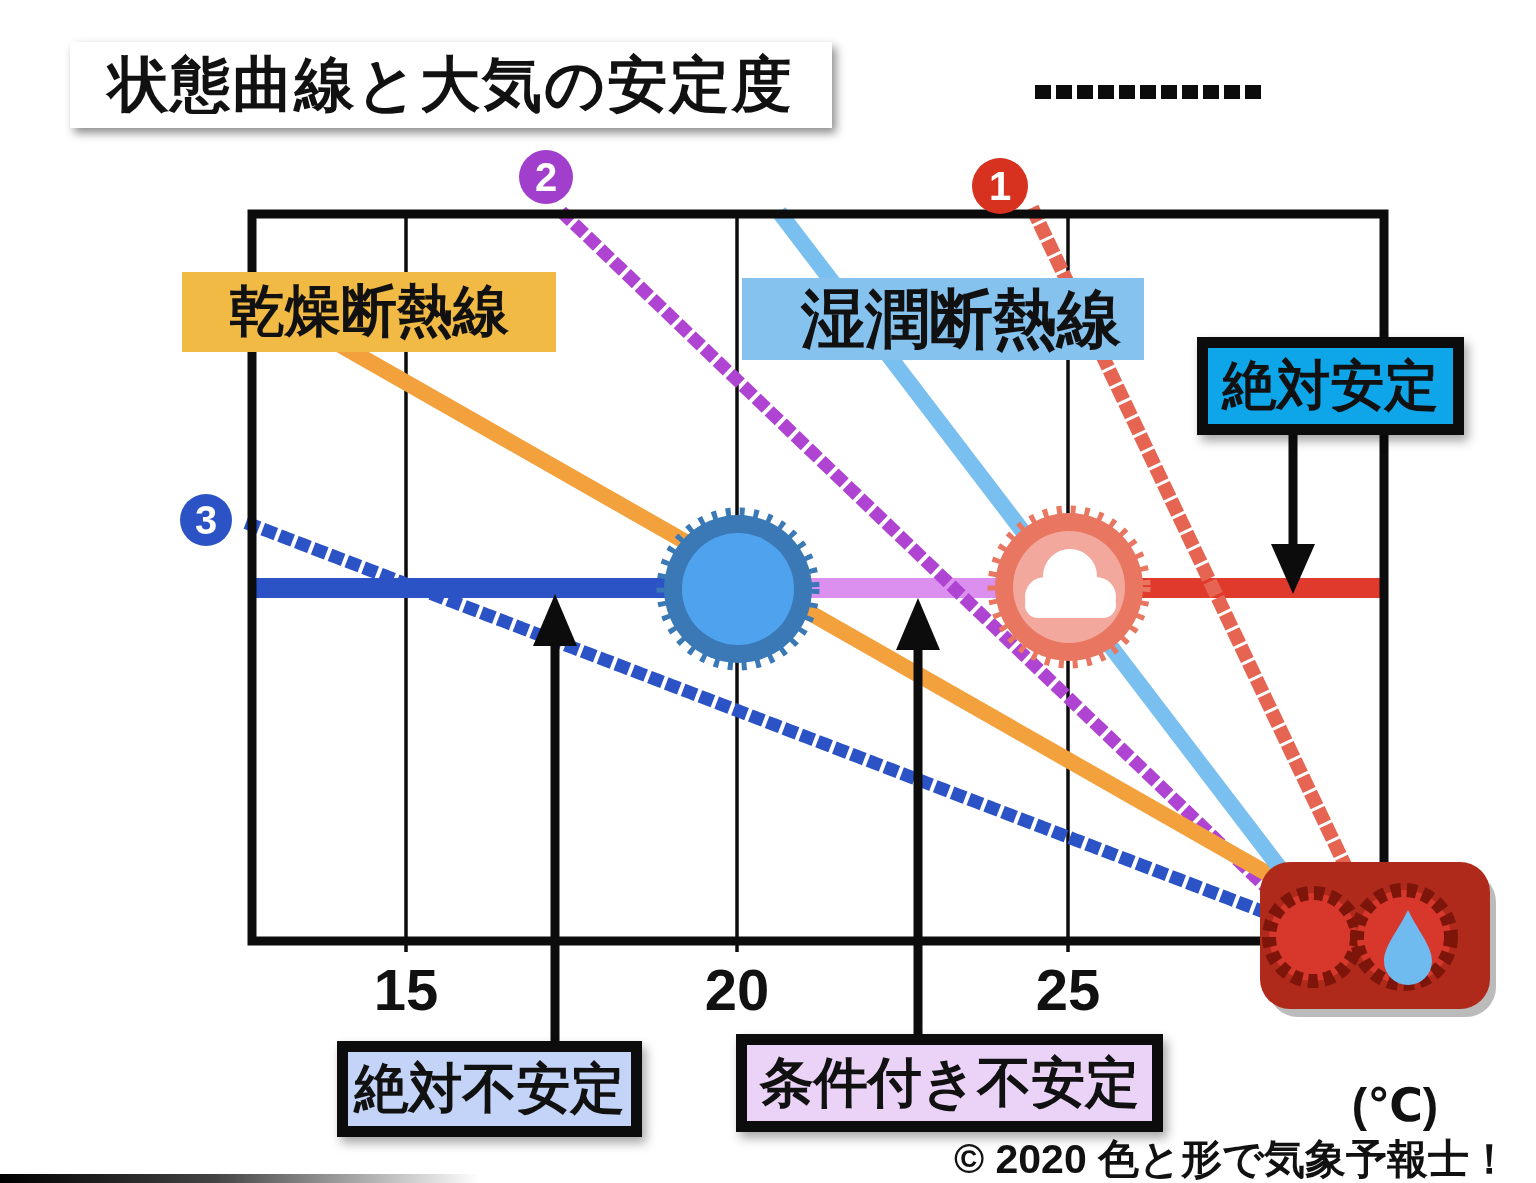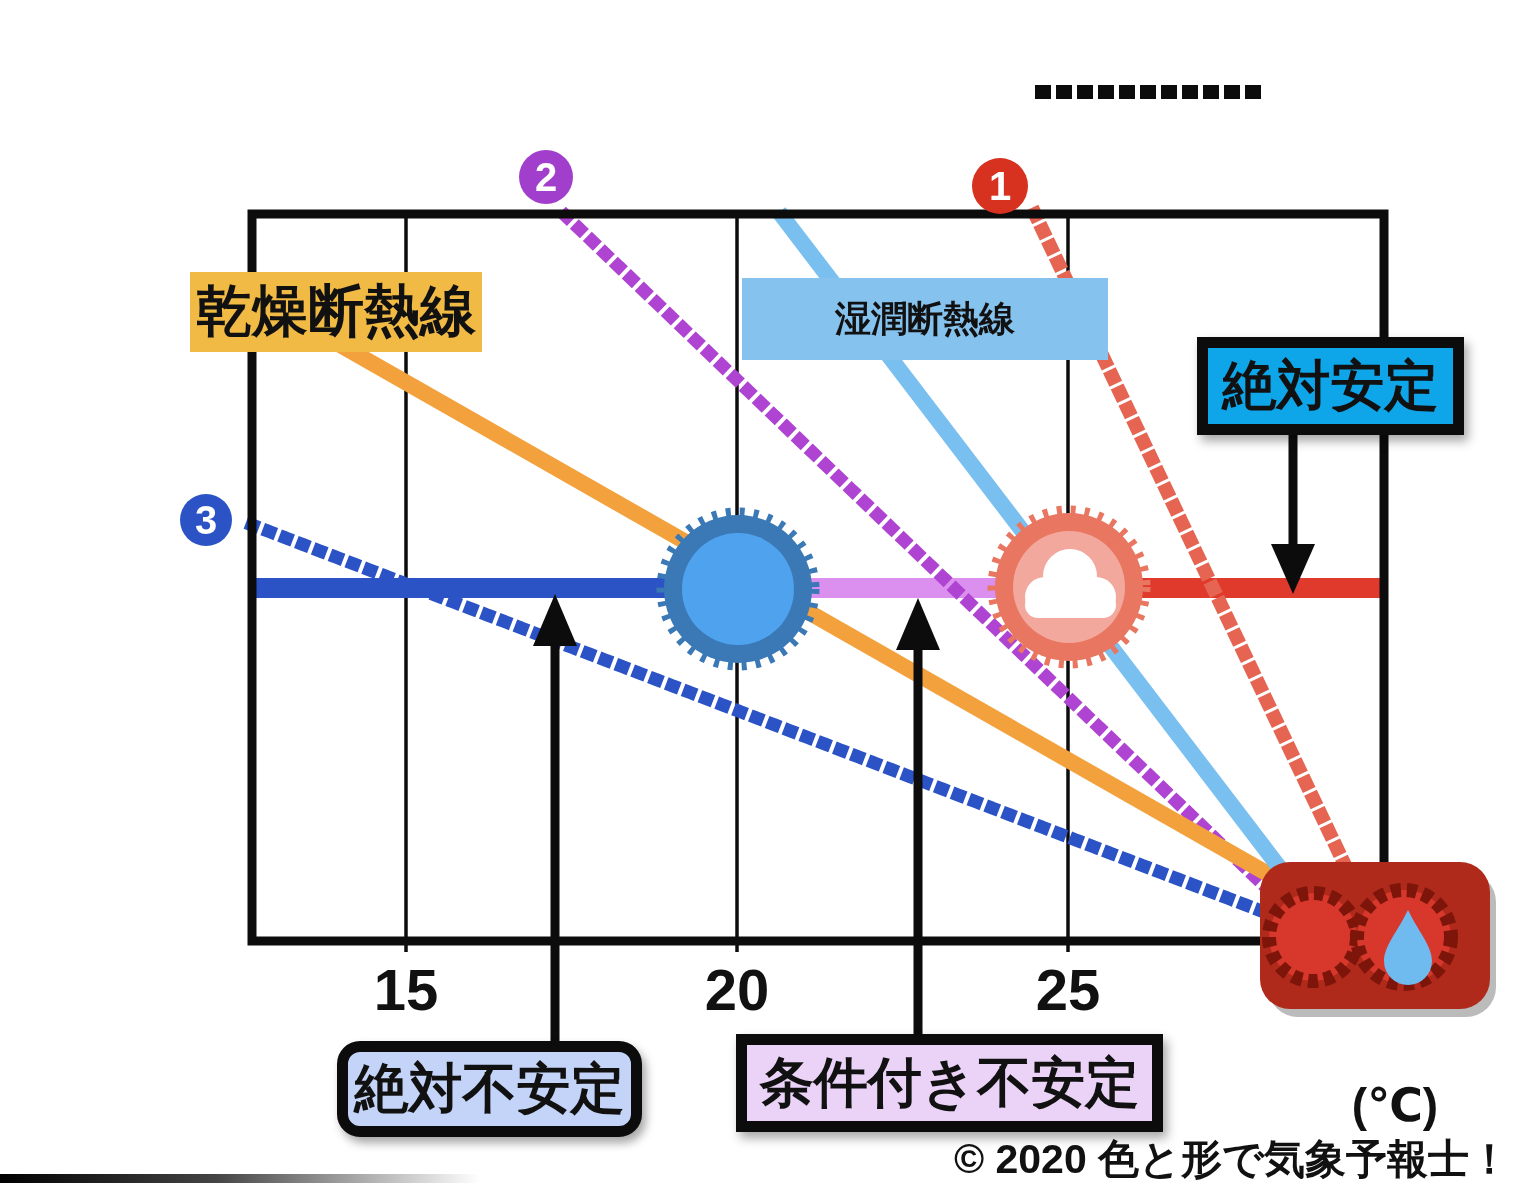--- a/index.html
+++ b/index.html
@@ -15,27 +15,27 @@
     display:flex;align-items:center;justify-content:center;
   }
   .title-box span{font-size:60px;font-weight:800;color:#111;letter-spacing:2px;white-space:nowrap;}
   
   .legend-label{
     left:1266px;top:62px;width:250px;height:62px;display:flex;align-items:center;
     font-size:54px;font-weight:800;color:#111;white-space:nowrap;
   }
   
   .tag{display:flex;align-items:center;justify-content:center;font-weight:800;color:#111;white-space:nowrap;}
-  .tag-dry{left:190px;top:272px;width:292px;height:80px;background:#f0ba45;font-size:56px;}
-  .tag-moist{left:742px;top:278px;width:366px;height:82px;background:#86c2ee;font-size:36px;}
+  .tag-dry{left:182px;top:272px;width:374px;height:80px;background:#f0ba45;font-size:56px;}
+  .tag-moist{left:742px;top:278px;width:366px;height:82px;background:#86c2ee;font-size:64px;padding-left:36px;}
   
   .status{border:11px solid #0c0c0c;box-shadow:4px 6px 10px rgba(0,0,0,0.35);
     display:flex;align-items:center;justify-content:center;font-weight:800;color:#111;white-space:nowrap;}
   .status-stable{left:1197px;top:329px;width:245px;height:76px;background:#0ea5e9;font-size:54px;margin-top:8px;}
-  .status-unstable{left:337px;top:1041px;width:283px;height:74px;background:#c4d4f8;font-size:54px;border-radius:23px;}
+  .status-unstable{left:337px;top:1041px;width:283px;height:74px;background:#c4d4f8;font-size:54px;}
   .status-conditional{left:736px;top:1034px;width:405px;height:76px;background:#ead3f7;font-size:54px;}
   
   .badge{border-radius:50%;display:flex;align-items:center;justify-content:center;
     color:#fff;font-weight:800;font-size:40px;}
   .badge-1{left:972px;top:158px;width:56px;height:56px;background:#d7311f;}
   .badge-2{left:519px;top:150px;width:54px;height:54px;background:#a13ecc;}
   .badge-3{left:180px;top:494px;width:52px;height:52px;background:#2b53c6;}
   
   .ytext{left:22px;top:560px;width:216px;text-align:right;font-size:60px;font-weight:700;color:#111;}
   .xtick{top:956px;width:120px;text-align:center;font-size:58px;font-weight:700;color:#111;}
@@ -104,20 +104,23 @@
       <polygon points="1293,594 1271,544 1315,544" stroke="none"></polygon>
       <line x1="555" y1="1041" x2="555" y2="638" stroke-width="9"></line>
       <polygon points="555,594 533,646 577,646" stroke="none"></polygon>
       <line x1="918" y1="1034" x2="918" y2="642" stroke-width="9"></line>
       <polygon points="918,598 896,650 940,650" stroke="none"></polygon>
     </g>
 
     <line x1="1042" y1="92" x2="1256" y2="92" stroke="#0c0c0c" stroke-width="14" stroke-dasharray="2 19" stroke-linecap="square"></line>
   </svg>
 
+  <div class="abs title-box">
+    <span>状態曲線と大気の安定度</span>
+  </div>
 
 
   <div class="abs tag tag-dry">乾燥断熱線</div>
   <div class="abs tag tag-moist">湿潤断熱線</div>
 
   <div class="abs status status-stable">絶対安定</div>
   <div class="abs status status-unstable">絶対不安定</div>
   <div class="abs status status-conditional">条件付き不安定</div>
 
   <div class="abs badge badge-1">

